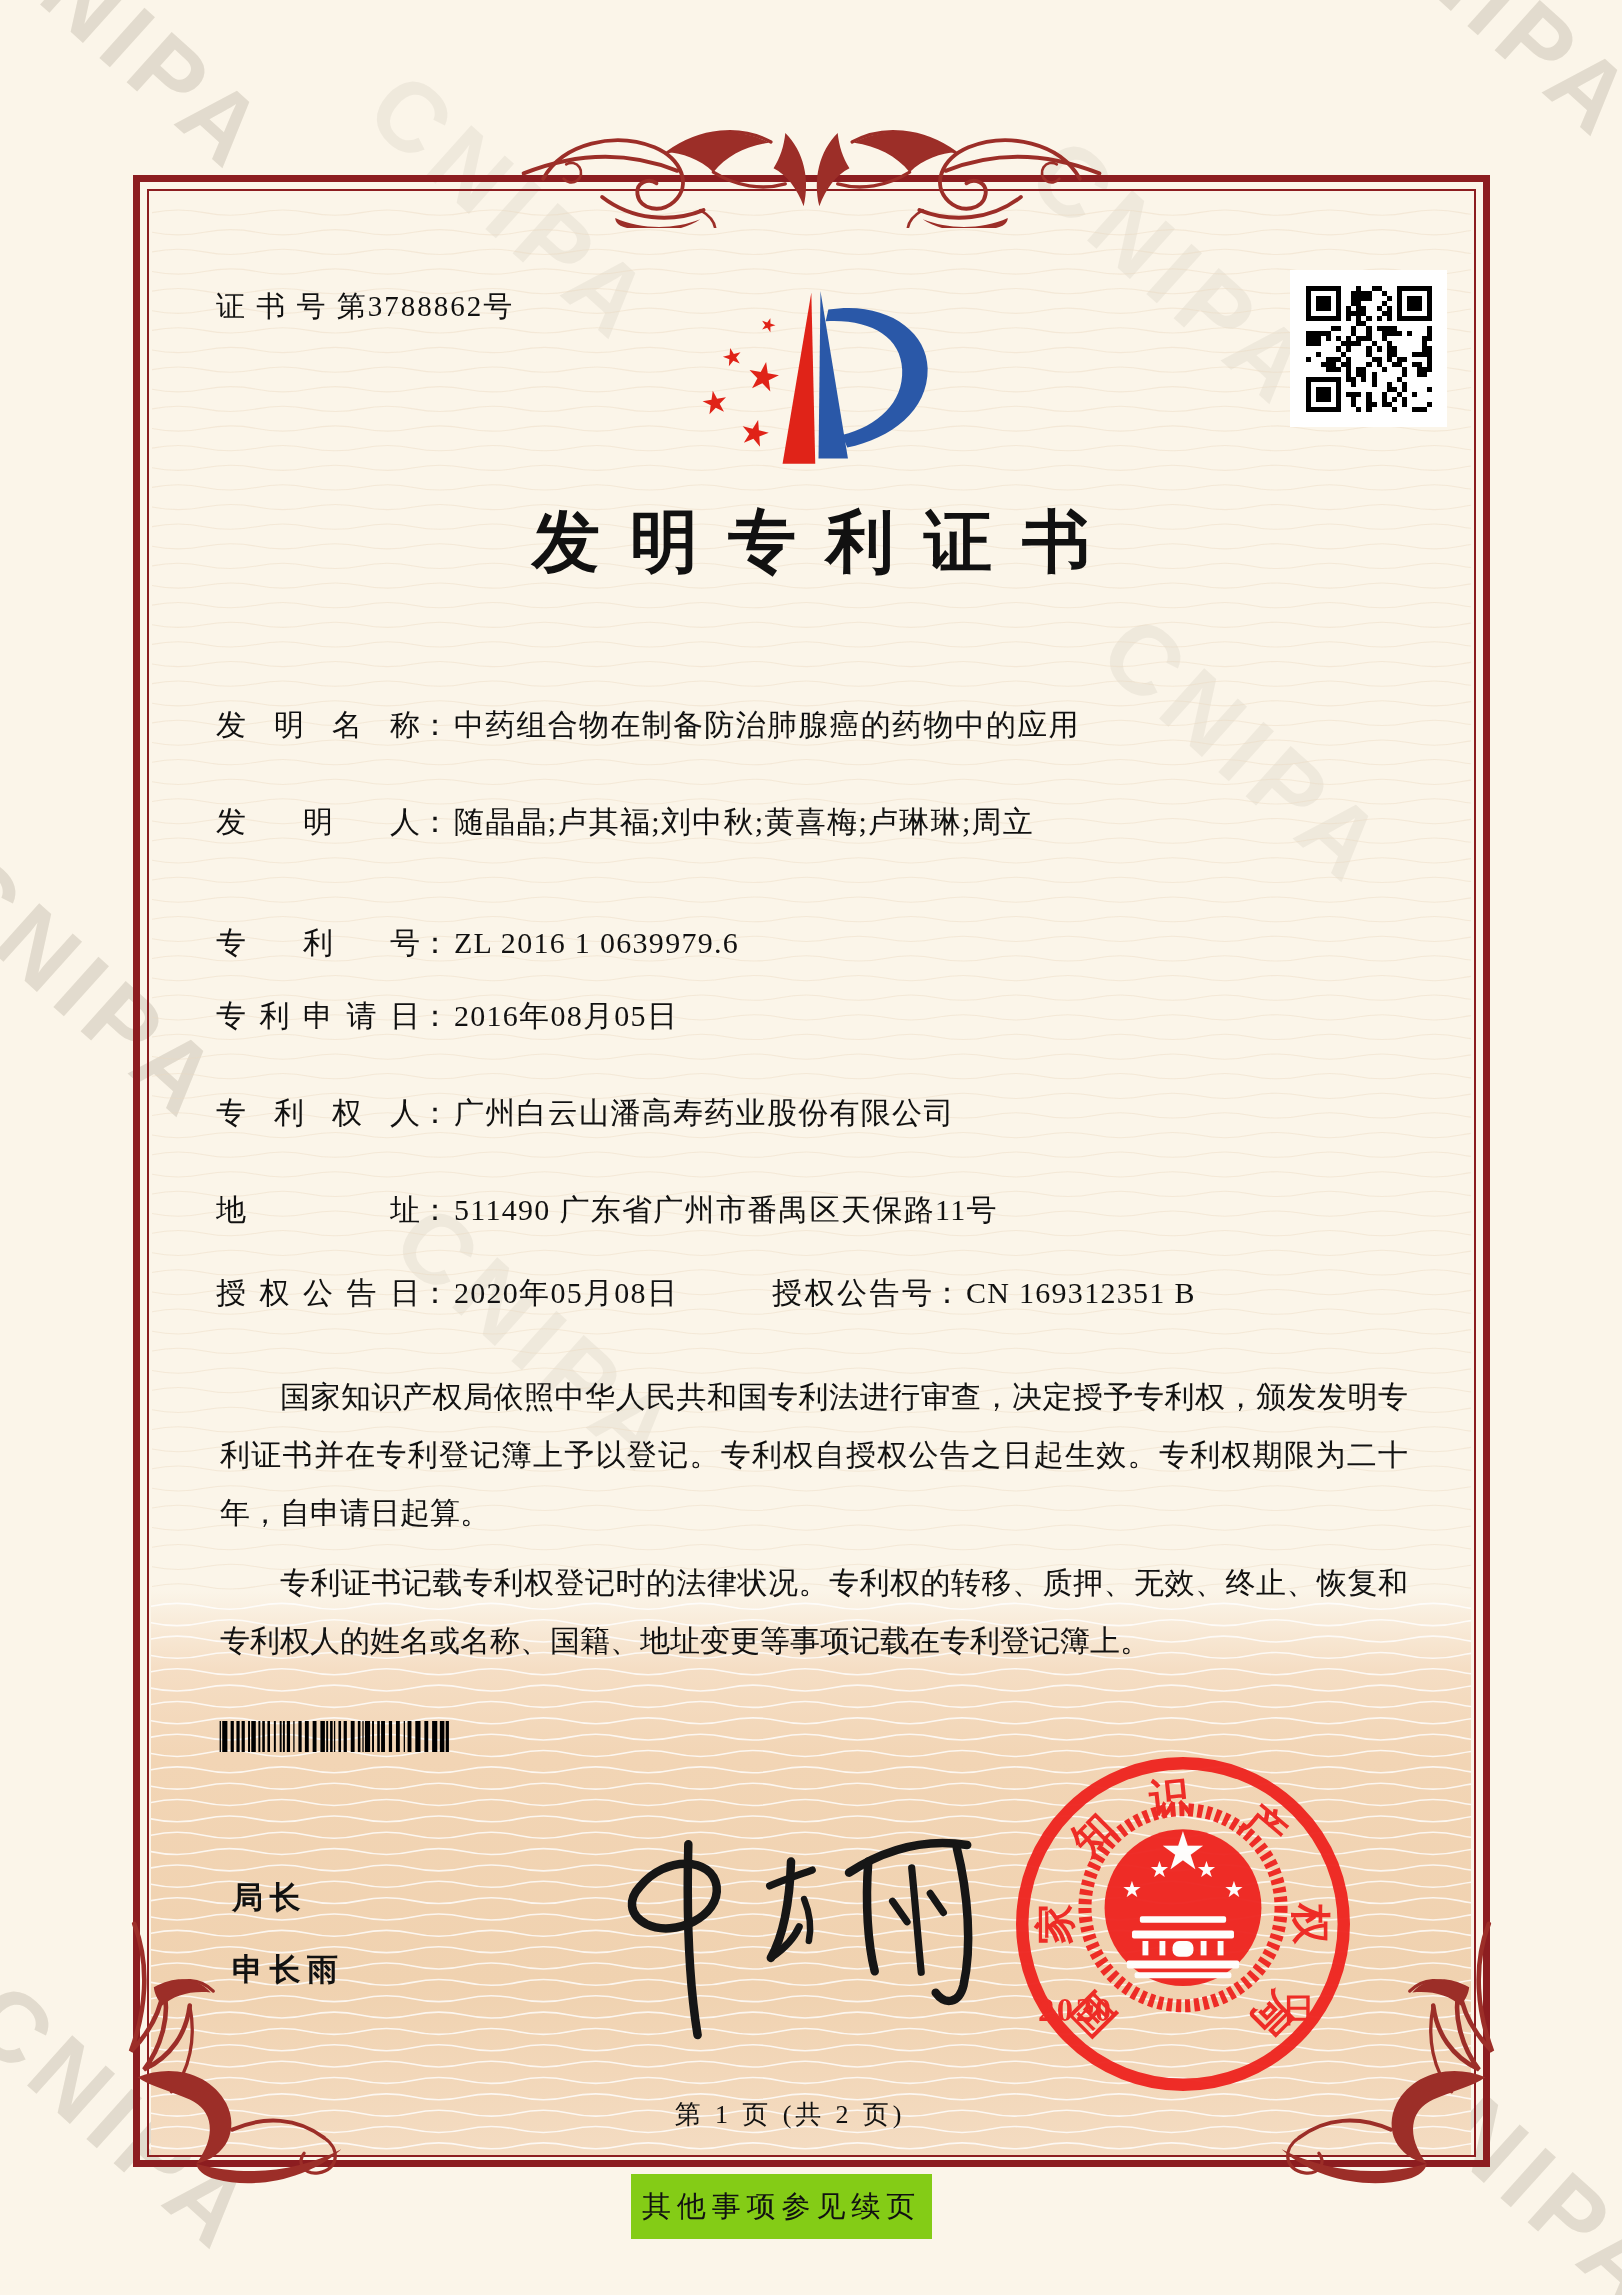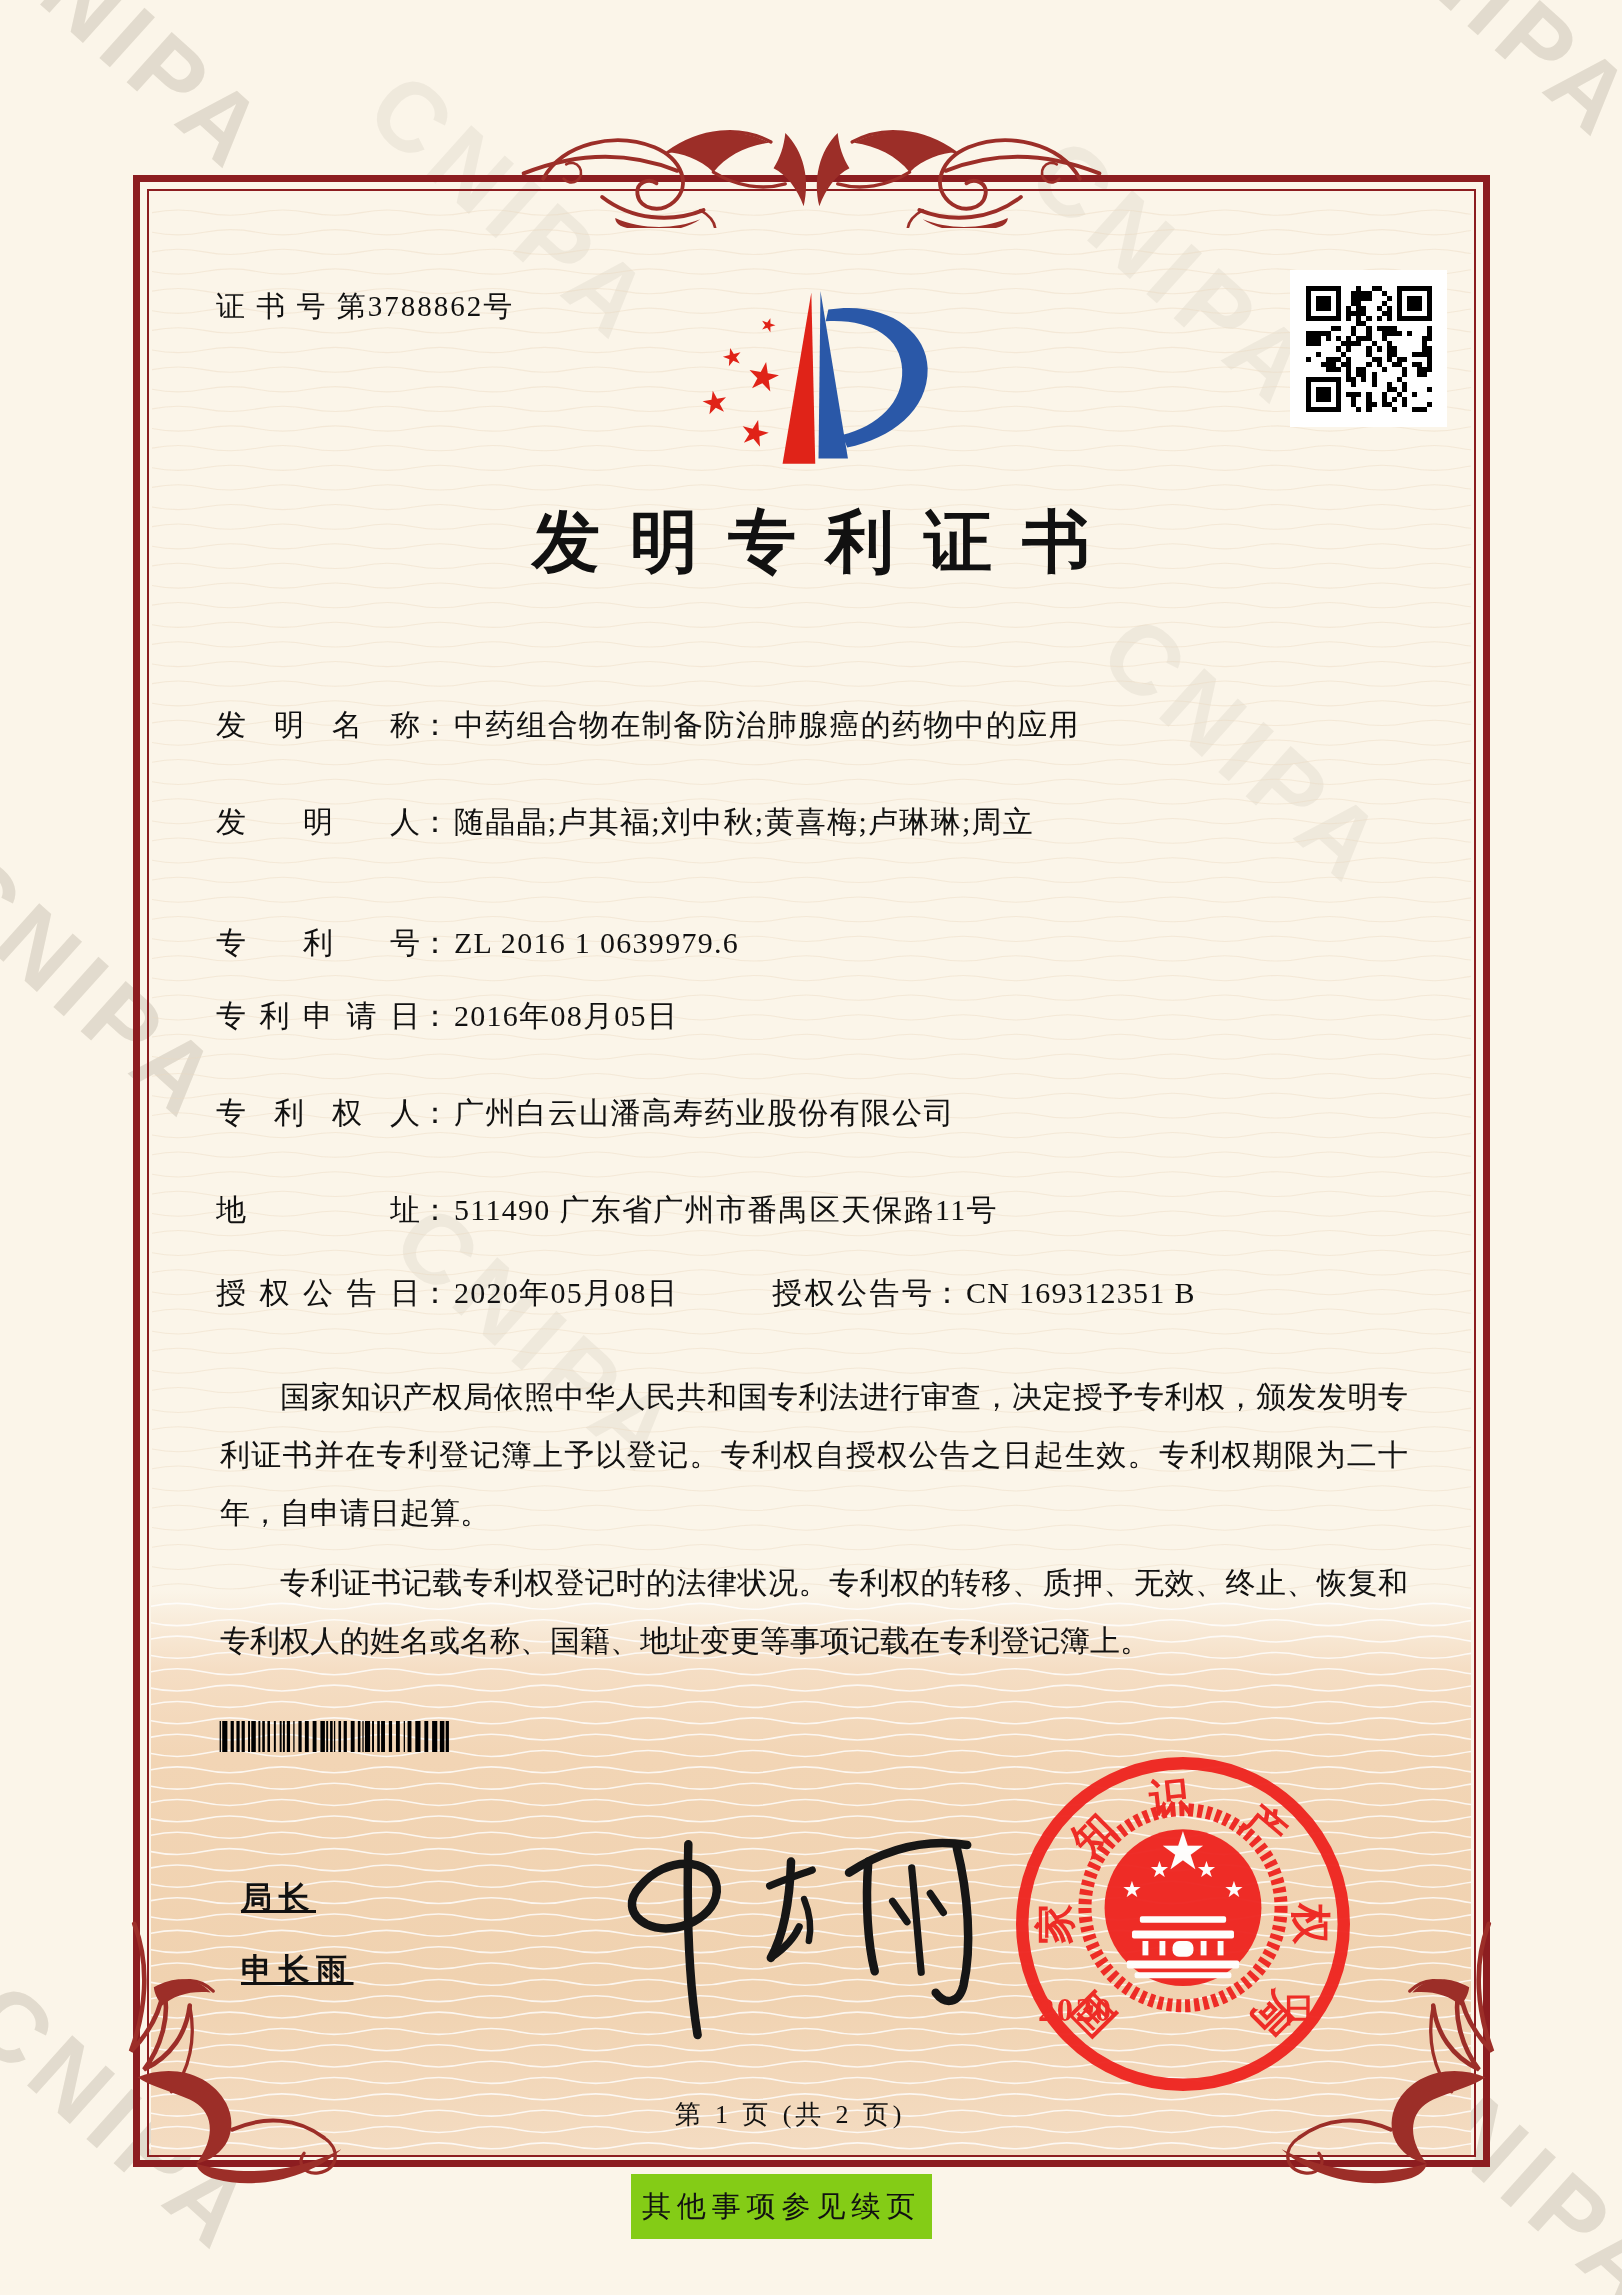--- a/index.html
+++ b/index.html
@@ -33,21 +33,21 @@
       font-size:68px;font-weight:700;letter-spacing:30px;white-space:nowrap;text-indent:30px;}
   .row{position:absolute;left:216px;z-index:3;font-size:30px;white-space:nowrap;}
   .row2{position:absolute;left:772px;z-index:3;font-size:30px;white-space:nowrap;}
   .flabel{display:inline-block;width:204px;text-align:justify;text-align-last:justify;vertical-align:bottom;}
   .flabel.narrow{width:160px;}
   .fvalue{margin-left:3.9px;letter-spacing:1.3px;}
   .body-text{position:absolute;left:208px;top:1356px;width:1212px;z-index:3;font-size:30px;
       line-height:58px;text-align:justify;}
   .body-text p{margin:12px;text-indent:60px;}
   .barcode{position:absolute;left:218px;top:1721px;z-index:3;}
-  .officer{position:absolute;left:241px;z-index:3;font-size:31px;font-weight:600;letter-spacing:6.5px;text-decoration:underline;}
+  .officer{position:absolute;left:232px;z-index:3;font-size:31px;font-weight:600;letter-spacing:6.5px;}
   .sig{position:absolute;left:563px;top:1801px;z-index:3;transform:rotate(-2deg);}
   .seal{position:absolute;left:1000px;top:1741px;z-index:4;opacity:.96;}
   .seal text{font-weight:bold;}
   .page-footer{position:absolute;left:775px;top:2097px;transform:translateX(-50%);z-index:3;
       font-size:26px;letter-spacing:3.9px;white-space:nowrap;margin-left:15px;}
   .note-box{position:absolute;left:631px;top:2174px;width:301px;height:65px;background:#84cc16;
       z-index:3;display:flex;align-items:center;justify-content:center;}
   .note-box span{font-size:29px;letter-spacing:5.9px;}
 </style>
 </head>

